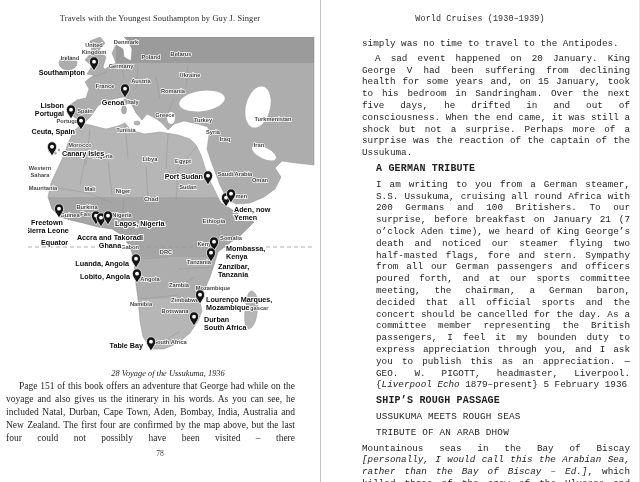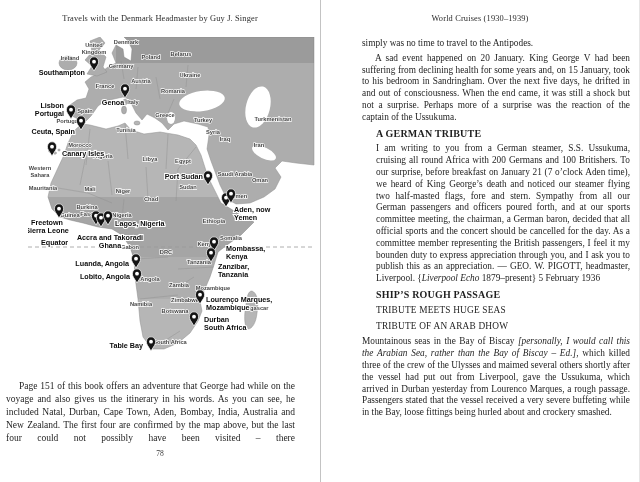--- a/index.html
+++ b/index.html
@@ -1,20 +1,20 @@
 <!DOCTYPE html>
 <html><head>
 <meta charset="utf-8">
 <style>
   html,body{margin:0;padding:0;}
   body{width:640px;height:482px;background:#ffffff;position:relative;overflow:hidden;
        font-family:"Liberation Serif", serif;color:#1e1e1e;}
   .page{position:absolute;top:0;height:482px;}
   #left-page{left:0;width:320px;}
-  #right-page{left:320px;width:320px;}
+  #right-page{left:320px;width:320px;font-family:Liberation Mono, monospace;}
   .divider{position:absolute;left:320px;top:0;width:1px;height:482px;background:#c3c3c3;}
   .right-edge{position:absolute;right:0;top:0;width:1px;height:482px;background:#e6e6e6;}
   .running-head{position:absolute;top:14px;left:0;width:100%;text-align:center;
        font-size:8.4px;color:#2b2b2b;letter-spacing:.15px;}
   .page-number{position:absolute;top:449px;width:100%;text-align:center;font-size:7.6px;color:#3a3a3a;}
   
   #map-wrap{position:absolute;left:28px;top:37px;width:288px;height:333px;}
   #map-svg{width:100%;height:100%;display:block;}
   .map-caption{position:absolute;left:24px;top:369px;width:288px;text-align:center;
        font-style:italic;font-size:8.4px;color:#222;}
@@ -36,21 +36,21 @@
   .landmass{fill:#adadad;stroke:#8f8f8f;stroke-width:.5;}
   .landmass2{fill:#b6b6b6;stroke:#8f8f8f;stroke-width:.5;}
 </style>
 </head>
 <body>
 
 <div class="divider"></div>
 <div class="right-edge"></div>
 
 <div class="page" id="left-page">
-  <div class="running-head">Travels with the Denmark Headmaster by Guy J. Singer</div>
+  <div class="running-head">Travels with the Youngest Southampton by Guy J. Singer</div>
 
   <div id="map-wrap">
     <svg id="map-svg" viewBox="0 0 288 333">
       <defs>
         <g id="pin">
           <path d="M0,0 C-2.9,-5 -4.6,-6.4 -4.6,-9.2 C-4.6,-12.2 -2.6,-14.2 0,-14.2 C2.6,-14.2 4.6,-12.2 4.6,-9.2 C4.6,-6.4 2.9,-5 0,0 Z" fill="#141414" stroke="#ffffff" stroke-width="0.7"></path>
           <circle cx="0" cy="-9.3" r="1.9" fill="#ffffff"></circle>
         </g>
         <path id="africa-path" d="M44,98 C48,90 54,86 62,88 L78,92 L90,89 L97,86 L103,93 L116,97 L132,95 L150,98 L162,102 L168,108 L173,118 L180,140 L188,156 L193,166 L203,172 L214,179 L226,185 L213,198 L199,208 L190,215 L186,228 L182,240 L176,254 L172,264 L174,274 L170,284 L162,296 L150,306 L136,312 L124,312 L115,300 L112,284 L110,262 L107,240 L106,222 L102,210 L94,198 L84,192 L70,190 L55,186 L42,183 L32,180 L24,172 L20,160 L23,146 L29,133 L36,118 L40,106 Z"></path>
         <clipPath id="clip-africa">
@@ -196,29 +196,30 @@
           <text x="190" y="240" text-anchor="start" class="pin-label">Tanzania</text>
           <text x="178" y="265" text-anchor="start" class="pin-label">Lourenço Marques,</text>
           <text x="178" y="273" text-anchor="start" class="pin-label">Mozambique</text>
           <text x="176" y="285" text-anchor="start" class="pin-label">Durban</text>
           <text x="176" y="293" text-anchor="start" class="pin-label">South Africa</text>
           <text x="115" y="311" text-anchor="end" class="pin-label">Table Bay</text>
         </g>
     </svg>
   </div>
 
+  <div class="map-caption">28 Voyage of the Ussukuma, 1936</div>
   <div class="left-body"><span class="indent"></span><span>Page 151 of this book offers an adventure that George had while on the voyage and also gives us the itinerary in his words. As you can see, he included Natal, Durban, Cape Town, Aden, Bombay, India, Australia and New Zealand. The first four are confirmed by the map above, but the last four could not possibly have been visited – there</span></div>
   <div class="page-number">78</div>
 </div>
 
 <div class="page" id="right-page">
   <div class="running-head">World Cruises (1930–1939)</div>
   <div class="right-body">
     <p>simply was no time to travel to the Antipodes.</p>
     <p class="ind">A sad event happened on 20 January. King George V had been suffering from declining health for some years and, on 15 January, took to his bedroom in Sandringham. Over the next five days, he drifted in and out of consciousness. When the end came, it was still a shock but not a surprise. Perhaps more of a surprise was the reaction of the captain of the Ussukuma.</p>
     <h3>A GERMAN TRIBUTE</h3>
     <p class="quote"><span>I am writing to you from a German steamer, S.S. Ussukuma, cruising all round Africa with 200 Germans and 100 Britishers. To our surprise, before breakfast on January 21 (7 o’clock Aden time), we heard of King George’s death and noticed our steamer flying two half-masted flags, fore and stern. Sympathy from all our German passengers and officers poured forth, and at our sports committee meeting, the chairman, a German baron, decided that all official sports and the concert should be cancelled for the day. As a committee member representing the British passengers, I feel it my bounden duty to express appreciation through you, and I ask you to publish this as an appreciation. — GEO. W. PIGOTT, headmaster, Liverpool. {</span><span class="it">Liverpool Echo</span><span> 1879–present} 5 February 1936</span></p>
     <h3>SHIP’S ROUGH PASSAGE</h3>
-    <h4>TRIBUTE MEETS HUGE SEAS</h4>
+    <h4>USSUKUMA MEETS ROUGH SEAS</h4>
     <h4>TRIBUTE OF AN ARAB DHOW</h4>
     <p><span>Mountainous seas in the Bay of Biscay </span><span class="it">[personally, I would call this the Arabian Sea, rather than the Bay of Biscay – Ed.]</span><span>, which killed three of the crew of the Ulysses and maimed several others shortly after the vessel had put out from Liverpool, gave the Ussukuma, which arrived in Durban yesterday from Lourenco Marques, a rough passage. Passengers stated that the vessel received a very severe buffeting while in the Bay, loose fittings being hurled about and crockery smashed.</span></p>
   </div>
 </div>
 
 </body></html>

